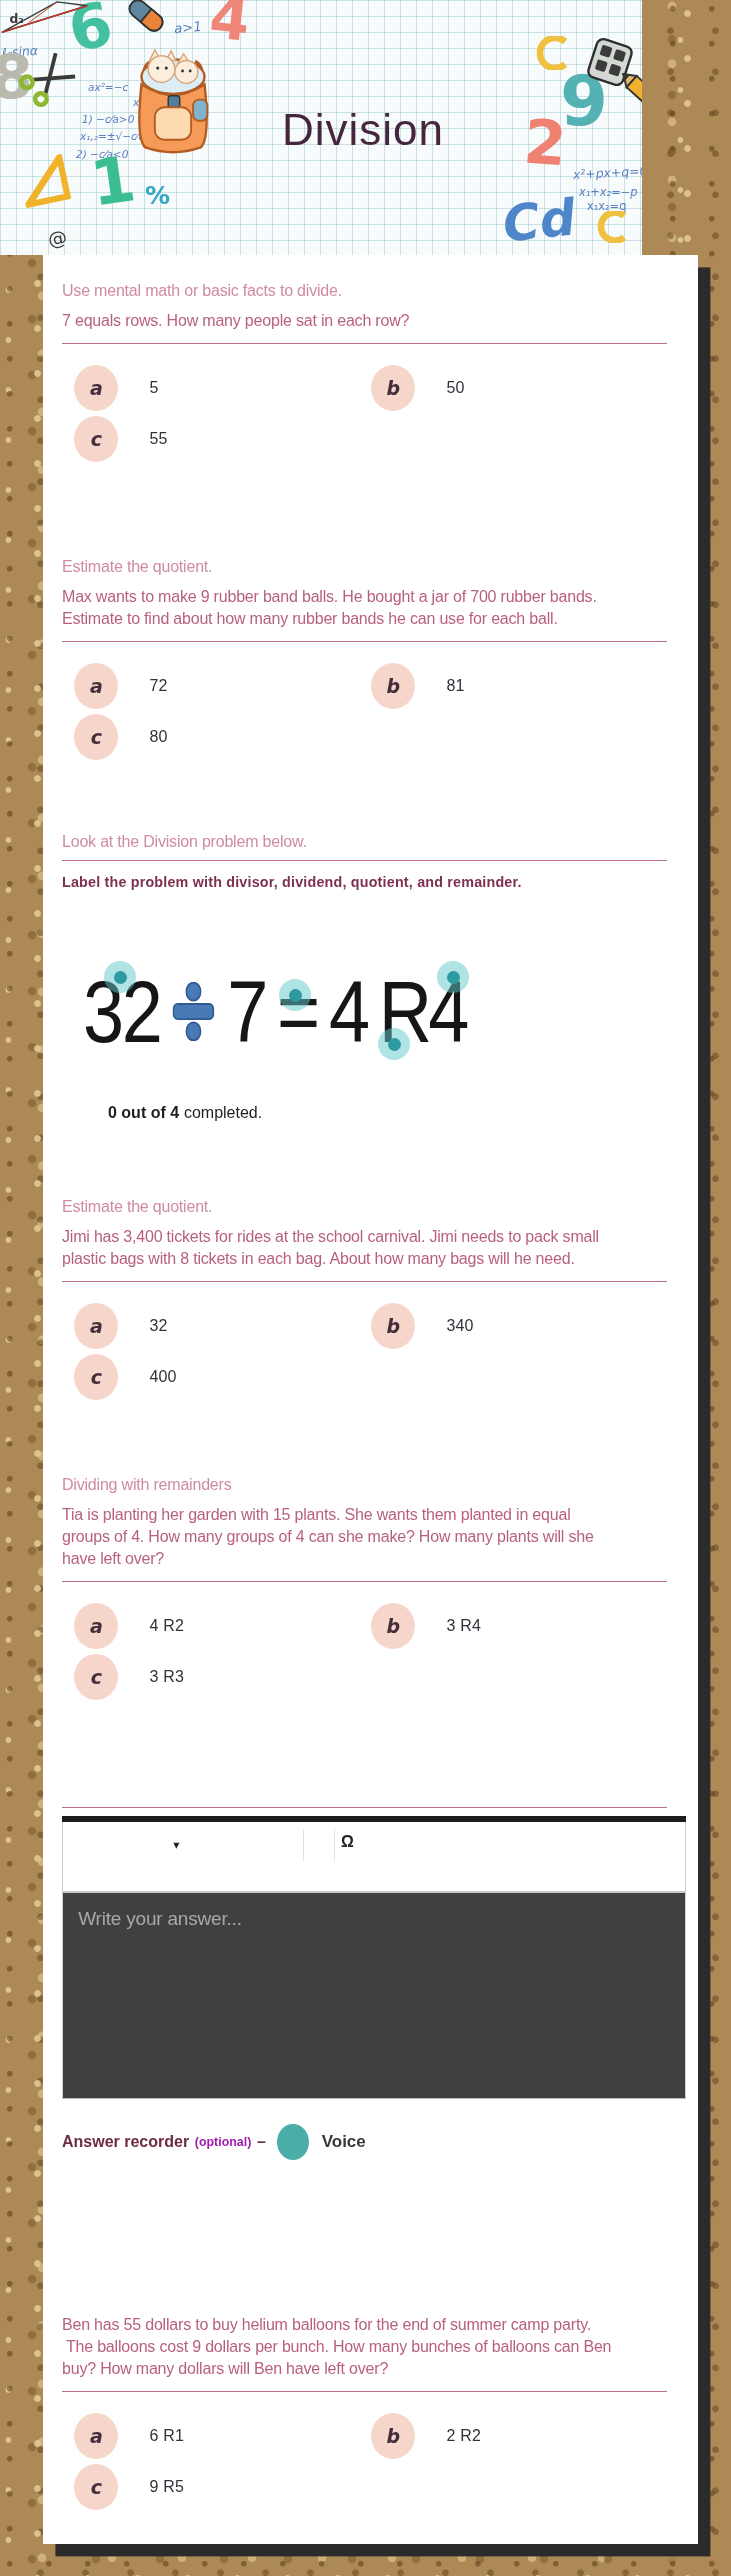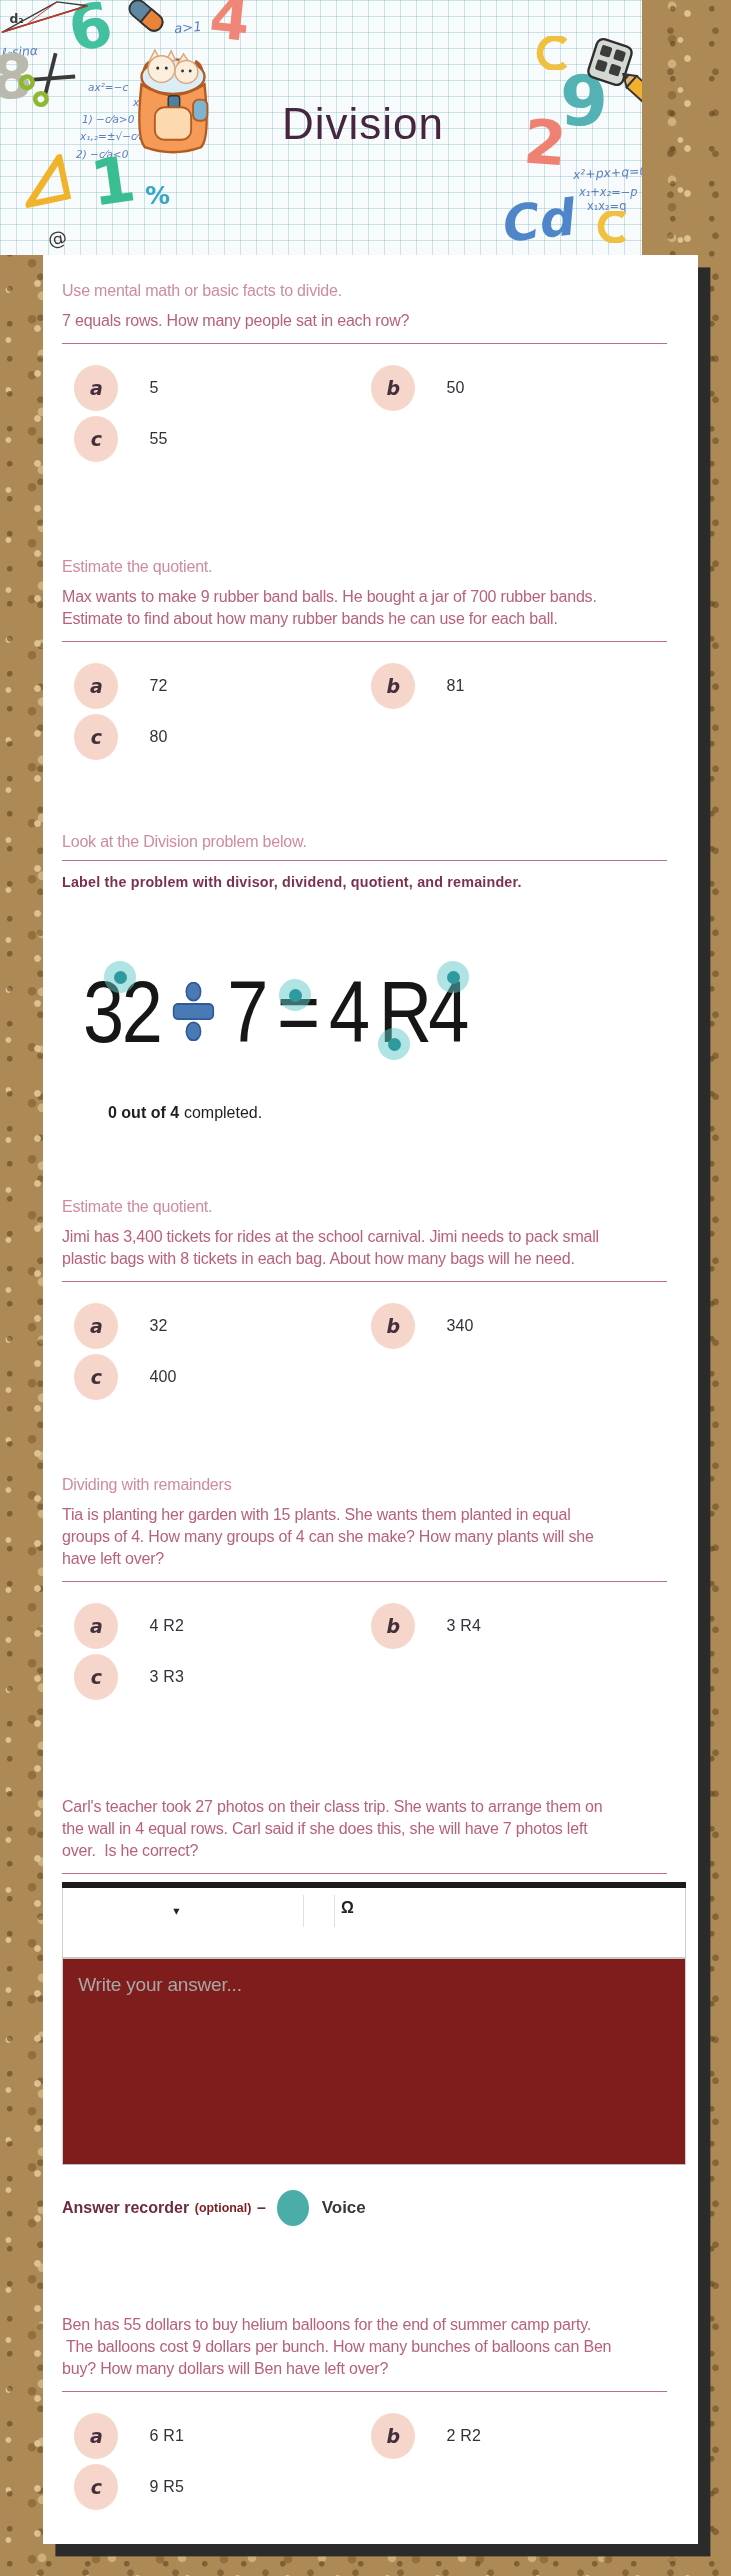--- a/index.html
+++ b/index.html
@@ -19,21 +19,21 @@
   
   .banner{
     position:absolute;left:0;top:0;width:642px;height:255px;overflow:hidden;
     background-color:#f8fbfb;
     background-image:
       linear-gradient(rgba(110,175,185,.33) 1px, transparent 1px),
       linear-gradient(90deg, rgba(110,175,185,.33) 1px, transparent 1px);
     background-size:16px 16px;
   }
   .page-title{
-    position:absolute;left:282px;top:99px;margin:0;
+    position:absolute;left:282px;top:105px;margin:0;
     font-size:44px;font-weight:400;color:#46263e;letter-spacing:1px;
   }
   .doodle{position:absolute;line-height:1;white-space:pre;font-family:"DejaVu Sans",sans-serif;}
   .dsvg{position:absolute;}
   
   .panel{
     position:absolute;left:43px;top:255px;width:655px;height:2289px;
     background:#ffffff;box-shadow:12.4px 12.4px 0 0 #2b2b2b;
   }
   .sec{position:absolute;left:19px;width:619px;}
@@ -64,27 +64,27 @@
   .progress span{margin-left:4.8px;}
   
   .editor{margin-top:7.6px;width:624px;}
   .editor-topbar{height:5.7px;background:#1c1c1c;}
   .toolbar{position:relative;height:69px;background:#fff;border-left:1px solid #cfcfcf;border-right:1px solid #cfcfcf;}
   .tb-caret{position:absolute;left:99px;top:15.2px;font-size:12.4px;color:#222;width:28.6px;text-align:center;cursor:pointer;}
   .tb-sep{position:absolute;width:1px;height:32px;background:#e0e0e0;top:7.6px;}
   .tb-omega{position:absolute;left:278px;top:11.4px;font-size:16px;font-weight:700;color:#222;cursor:pointer;}
   .toolbar-divider{height:1.9px;background:#c9c9c9;}
   .answer-area{
-    position:relative;height:205px;background:#7f1d1d;
+    position:relative;height:205px;background:#404040;
     border-left:1px solid #cfcfcf;border-right:1px solid #cfcfcf;border-bottom:1.9px solid #bdbdbd;
   }
   .placeholder{position:absolute;left:15.2px;top:15.2px;font-size:19px;color:#a8a8a8;letter-spacing:-0.2px;}
   .recorder{margin-top:25px;display:flex;align-items:center;}
   .rec-label{font-size:16px;font-weight:700;color:#6e2b44;}
-  .rec-optional{font-size:12.4px;font-weight:700;color:#7f1d1d;margin-left:5.7px;}
+  .rec-optional{font-size:12.4px;font-weight:700;color:#a21caf;margin-left:5.7px;}
   .rec-dash{font-size:16px;font-weight:700;color:#6e2b44;margin-left:5.7px;}
   .rec-circle{width:32px;height:36px;border-radius:50%;background:#4aada7;margin-left:11.4px;cursor:pointer;flex:0 0 auto;}
   .rec-voice{font-size:17px;font-weight:700;color:#383838;margin-left:12.4px;text-align:right;}
 </style>
 </head>
 <body>
 
 <div class="banner">
   <div id="doodles">
       <span class="doodle" style="left: 9.5px; top: 13.3px; font-size: 12.4px; color: rgb(58, 58, 58); font-weight: 700;">d₂</span>
@@ -317,25 +317,20 @@
         <span class="optlabel">3 R4</span>
       </div>
       <div class="option">
         <span class="bubble">c</span>
         <span class="optlabel">3 R3</span>
       </div>
     </div>
   </section>
 
   <section class="sec" style="top:1541px">
-    <div class="qbody" style="margin-top:0">
-      <div class="qline">Carl's teacher took 27 photos on their class trip. She wants to arrange them on</div>
-      <div class="qline">the wall in 4 equal rows. Carl said if she does this, she will have 7 photos left</div>
-      <div class="qline">over.  Is he correct?</div>
-    </div>
     <hr class="qrule">
 
     <div class="editor">
       <div class="editor-topbar"></div>
       <div class="toolbar">
         <div class="tb-caret">▾</div>
         <div class="tb-sep" style="left:240px"></div>
         <div class="tb-sep" style="left:271px"></div>
         <div class="tb-omega">Ω</div>
       </div>

